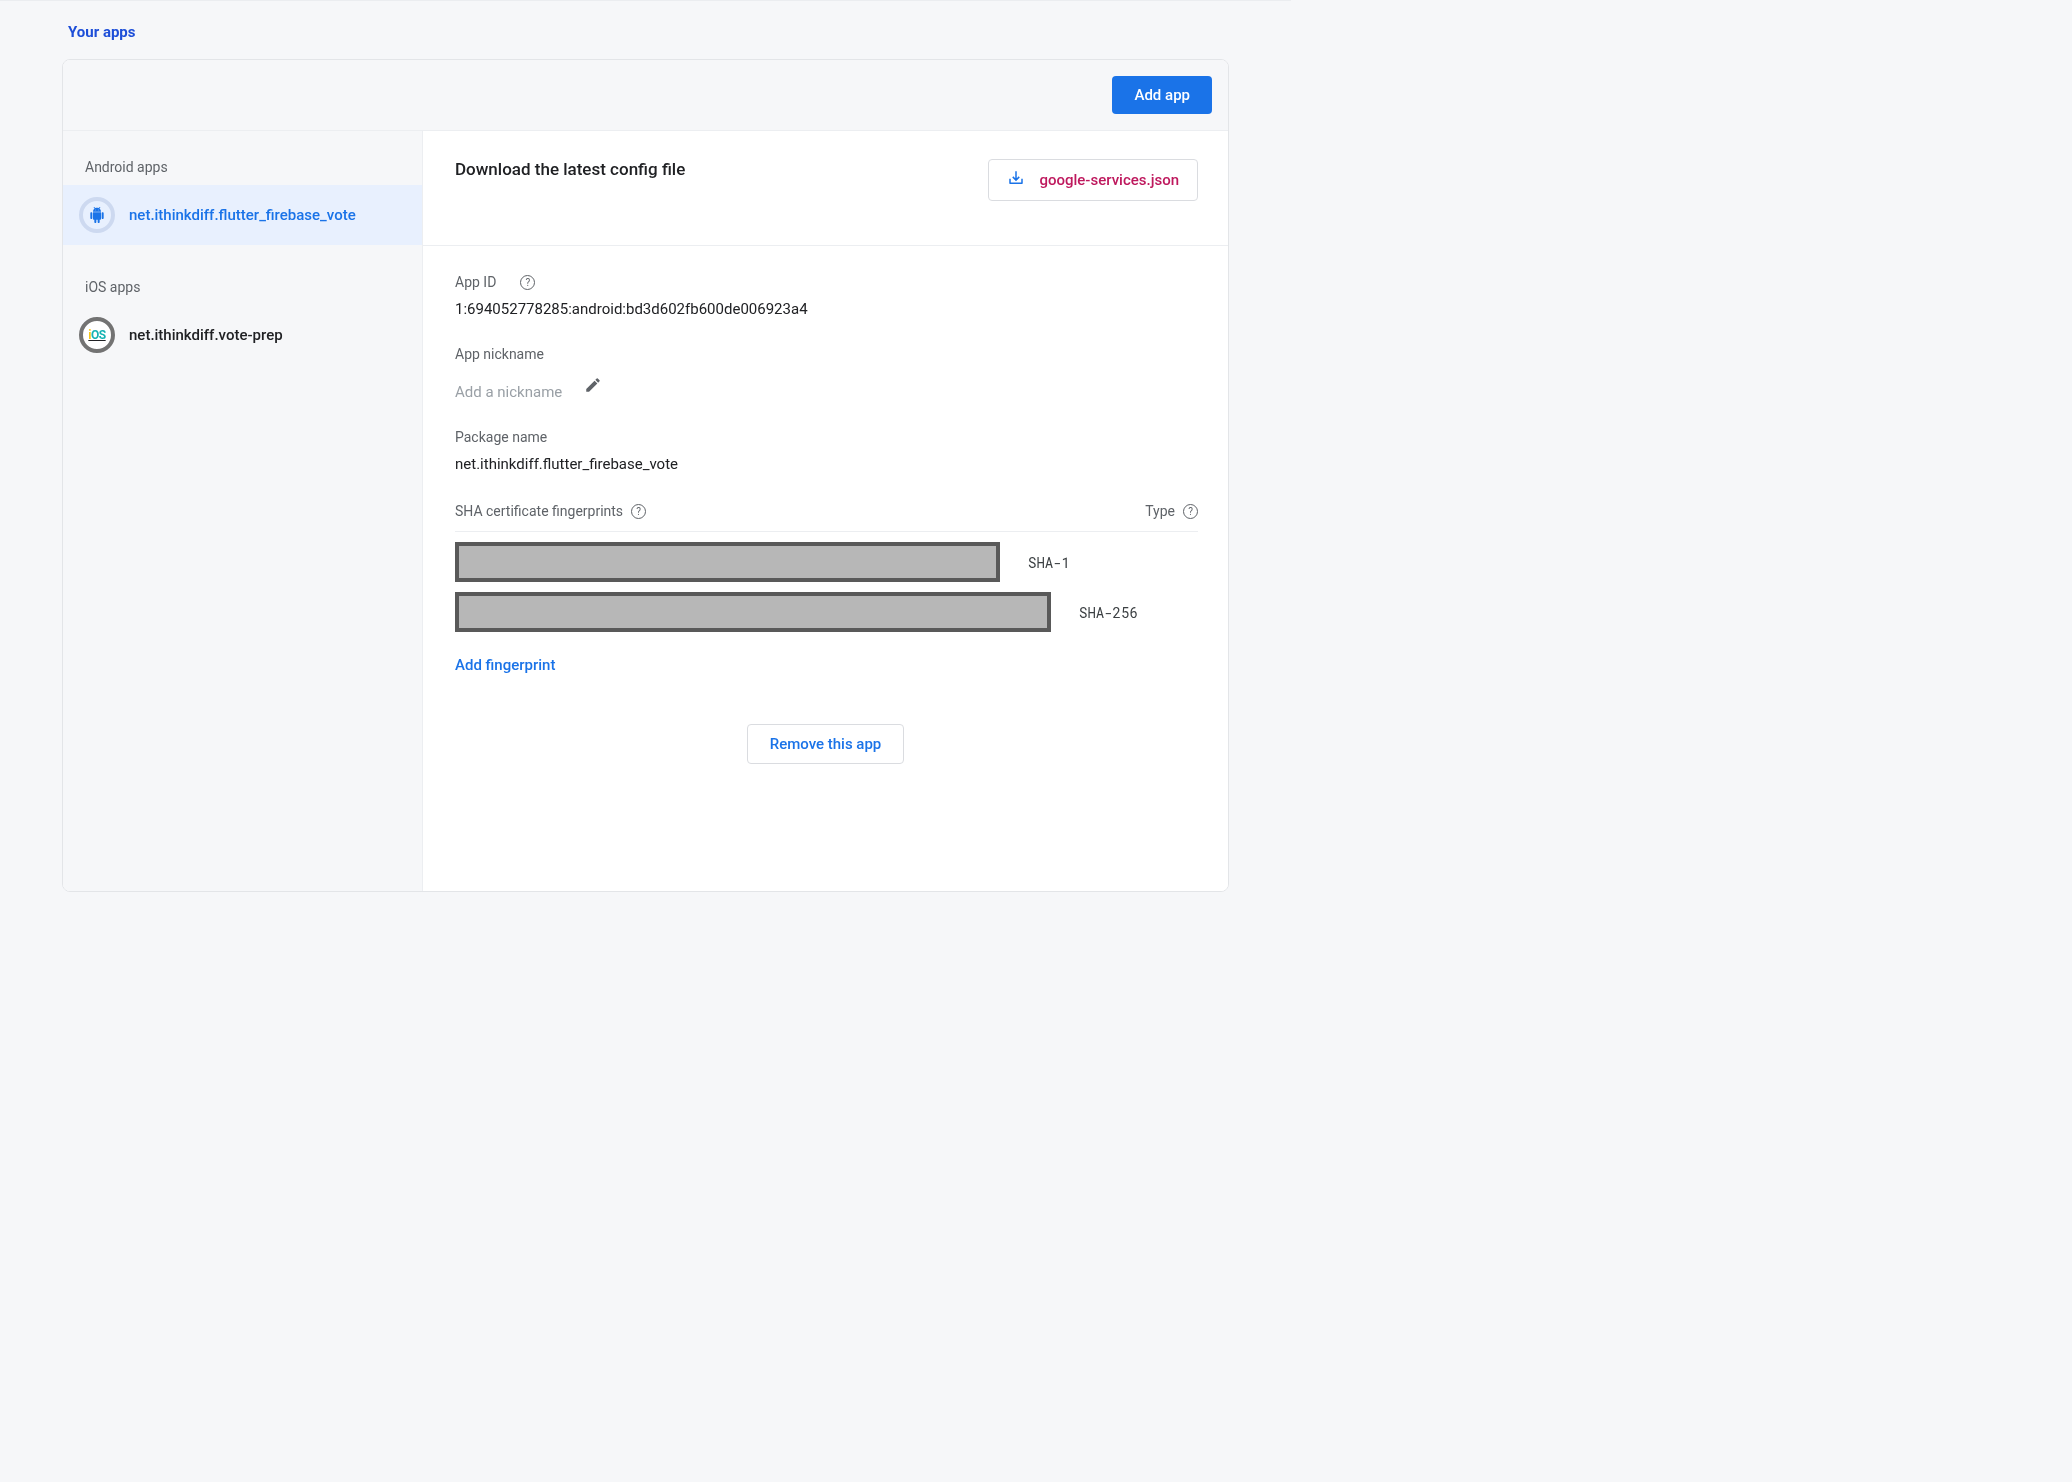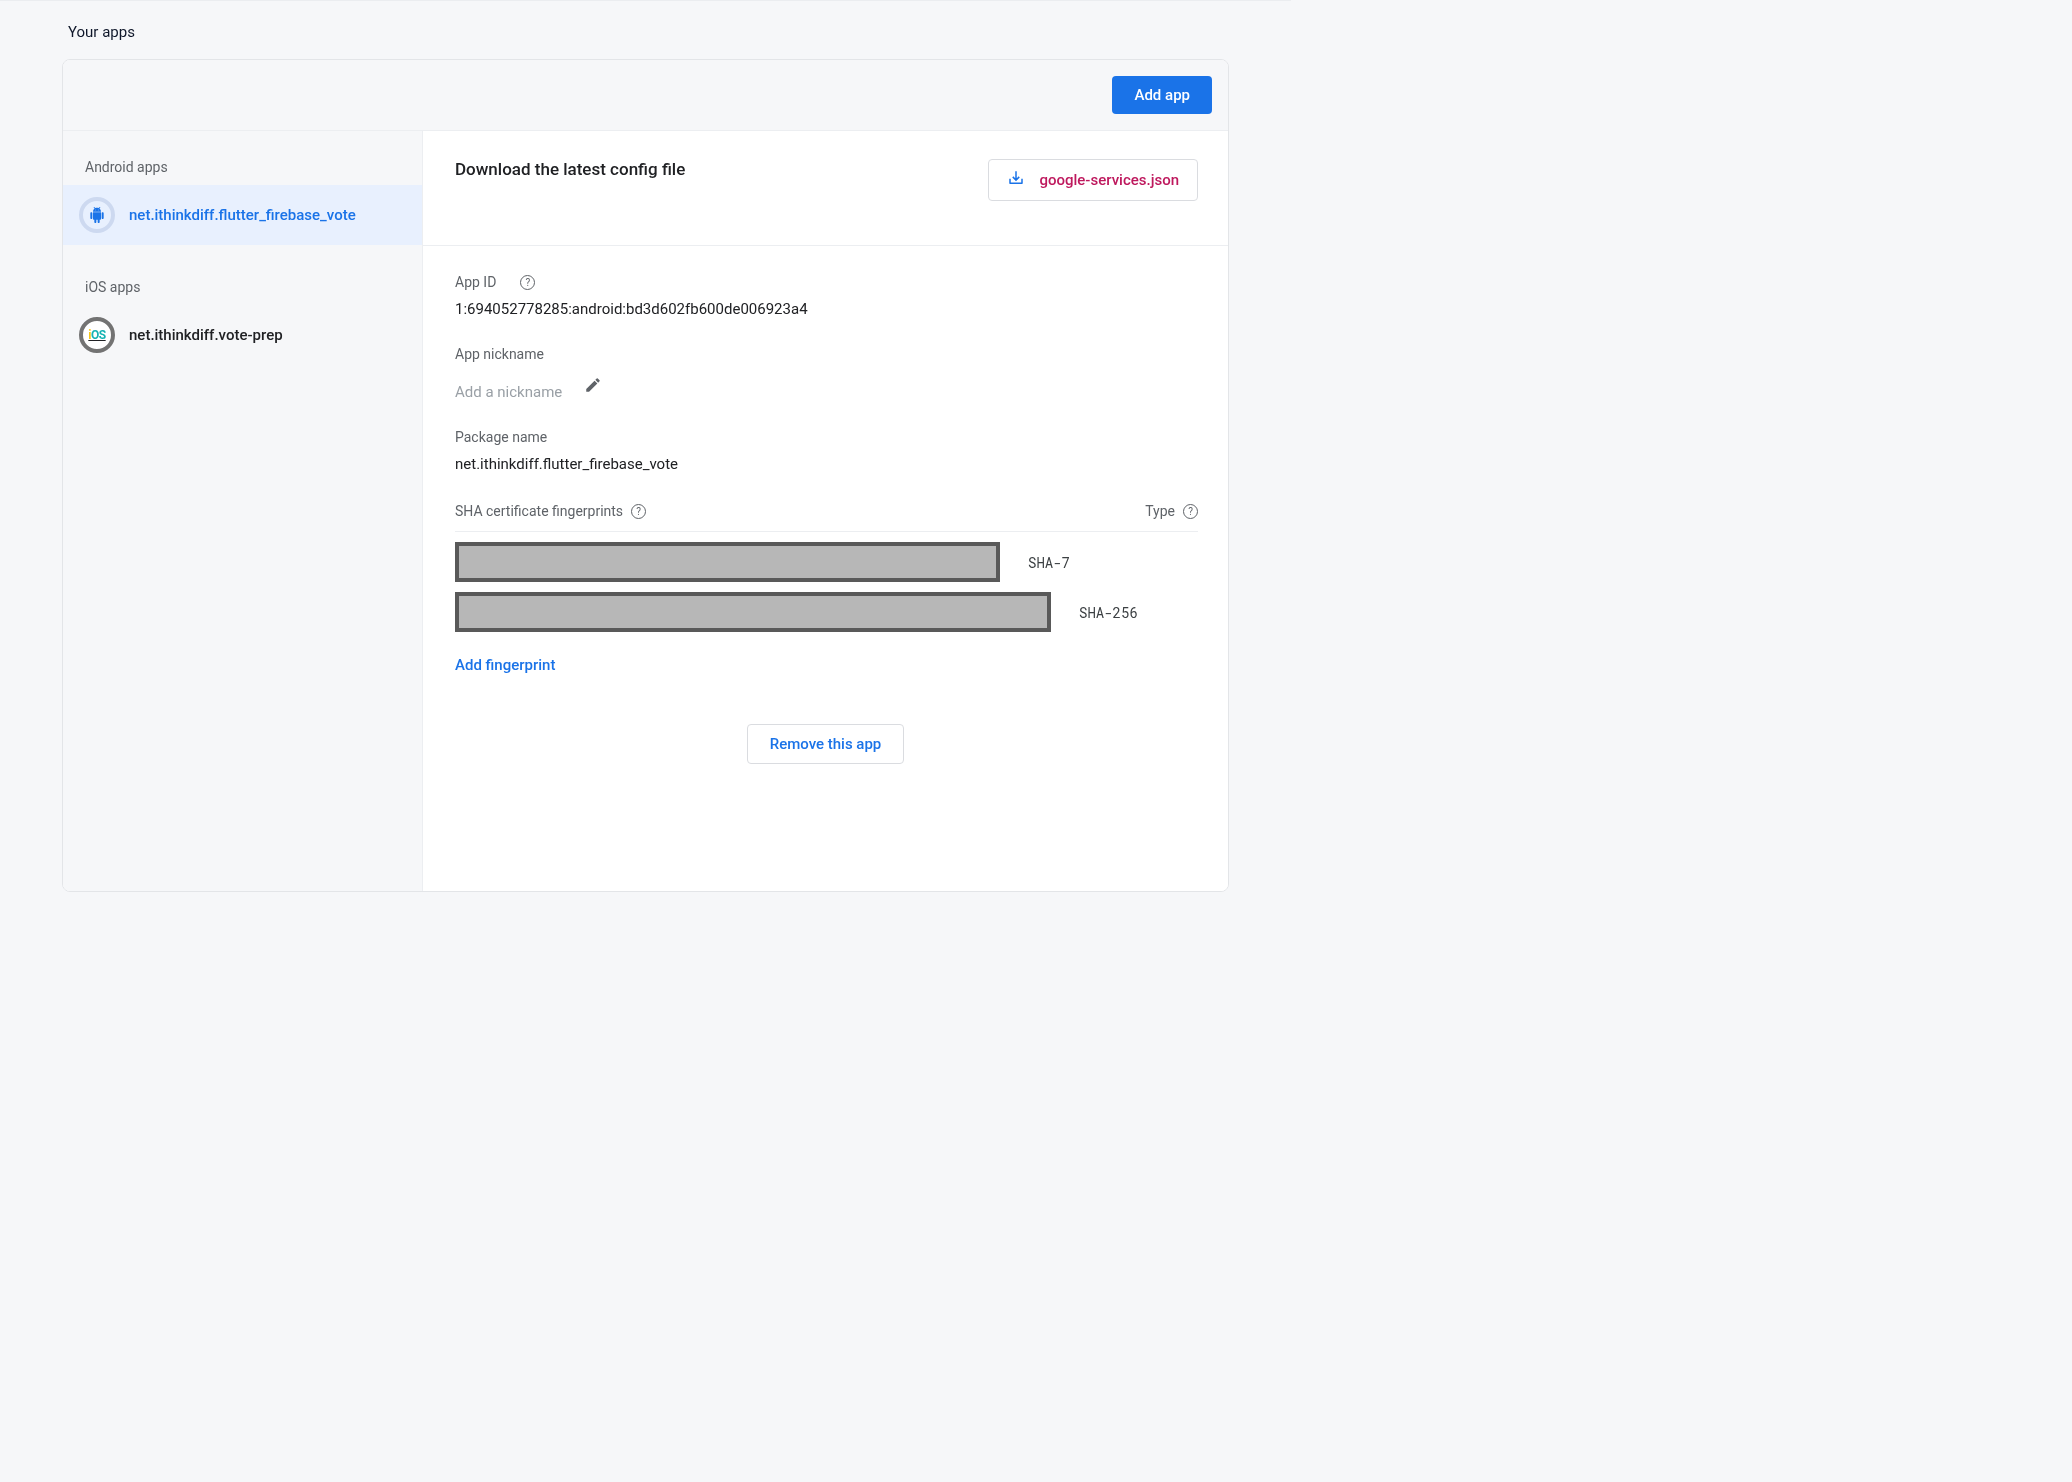--- a/index.html
+++ b/index.html
@@ -8,23 +8,23 @@
     background: #f6f7f9;
     color: #202124;
     font-size: 14px;
   }
   .page {
     width: 1291px;
     padding: 0 0 30px 0;
     background: #f6f7f9;
   }
   .section-title {
-    color: #0f172a;
-    font-size: 15px;
-    font-weight: 400;
+    color: #1d4ed8;
+    font-size: 15px;
+    font-weight: 700;
     padding: 22px 0 18px 68px;
     border-top: 1px solid #ebedf0;
   }
   .card {
     background: #fff;
     border: 1px solid #e3e5e8;
     border-radius: 8px;
     margin: 0 62px 0 62px;
     overflow: hidden;
   }
@@ -339,21 +339,21 @@
               <span class="help-icon">?</span>
             </div>
             <div class="sha-header-right">
               <span>Type</span>
               <span class="help-icon">?</span>
             </div>
           </div>
           <div class="sha-rows">
             <div class="sha-row">
               <div class="sha-box1" style="width:545px"></div>
-              <span class="sha-type">SHA-7</span>
+              <span class="sha-type">SHA-1</span>
             </div>
             <div class="sha-row">
               <div class="sha-box1" style="width:596px"></div>
               <span class="sha-type">SHA-256</span>
             </div>
           </div>
           <button class="add-fingerprint">Add fingerprint</button>
         </div>
 
         <div class="footer">

